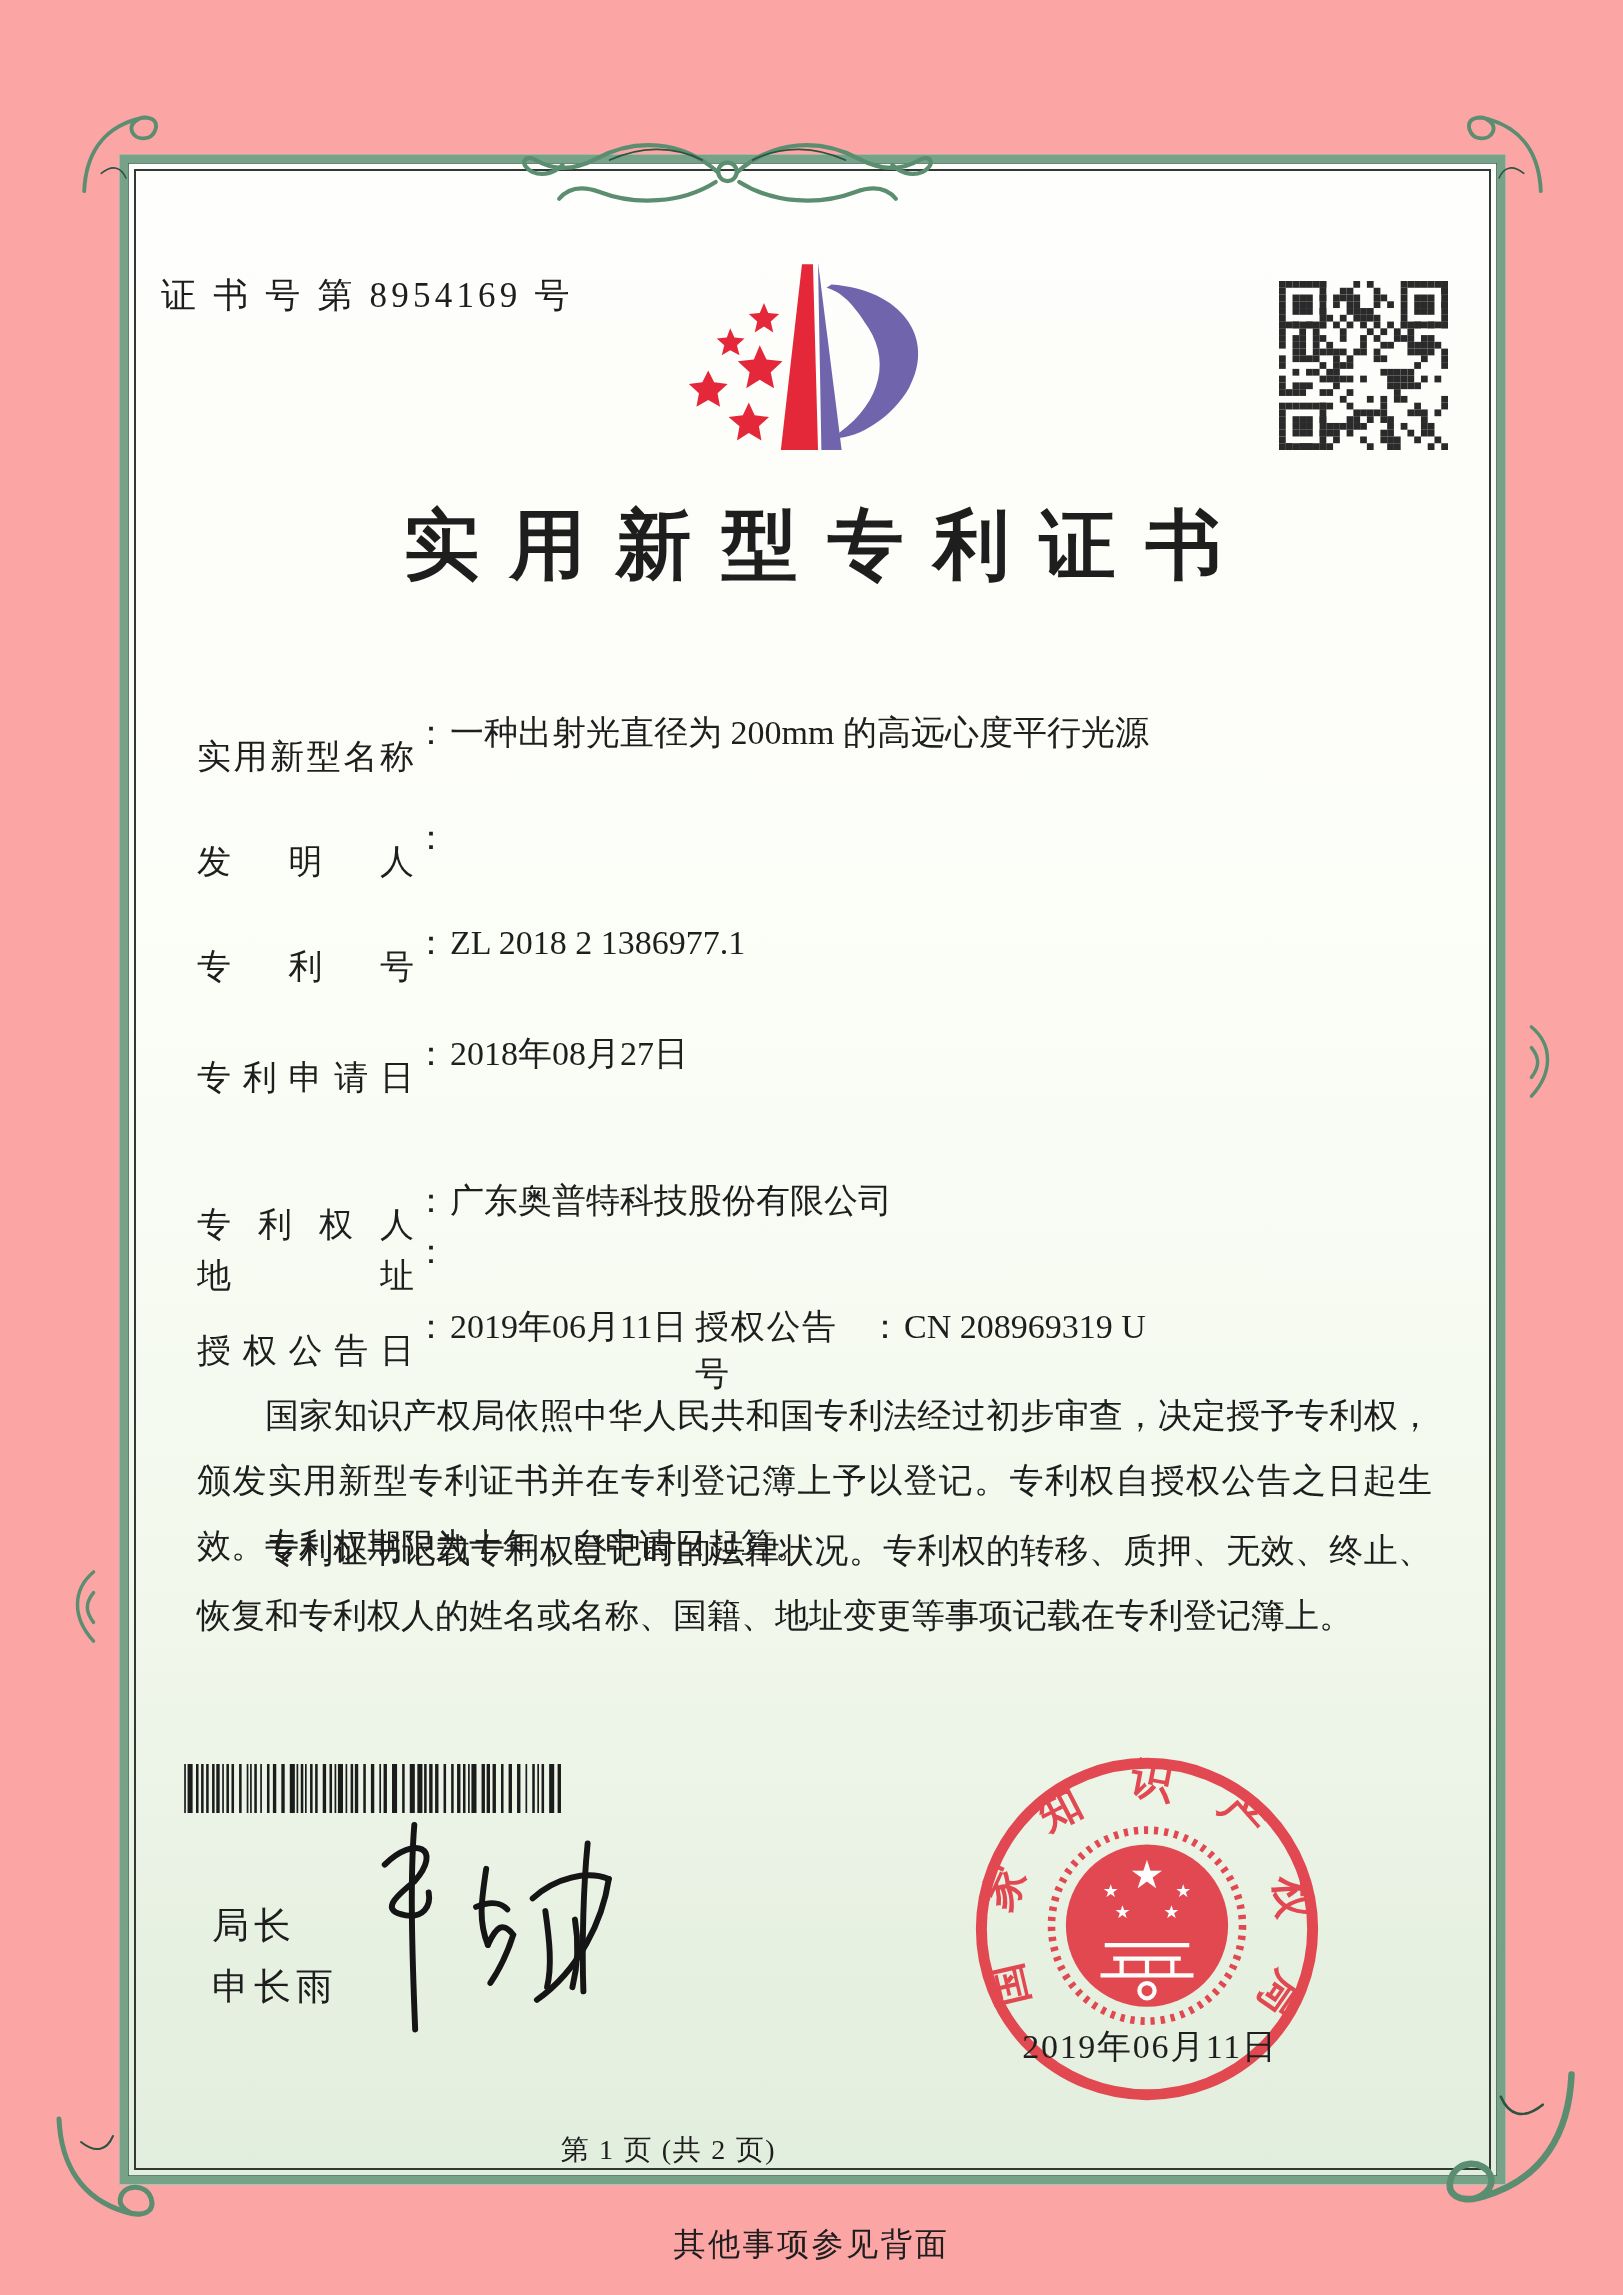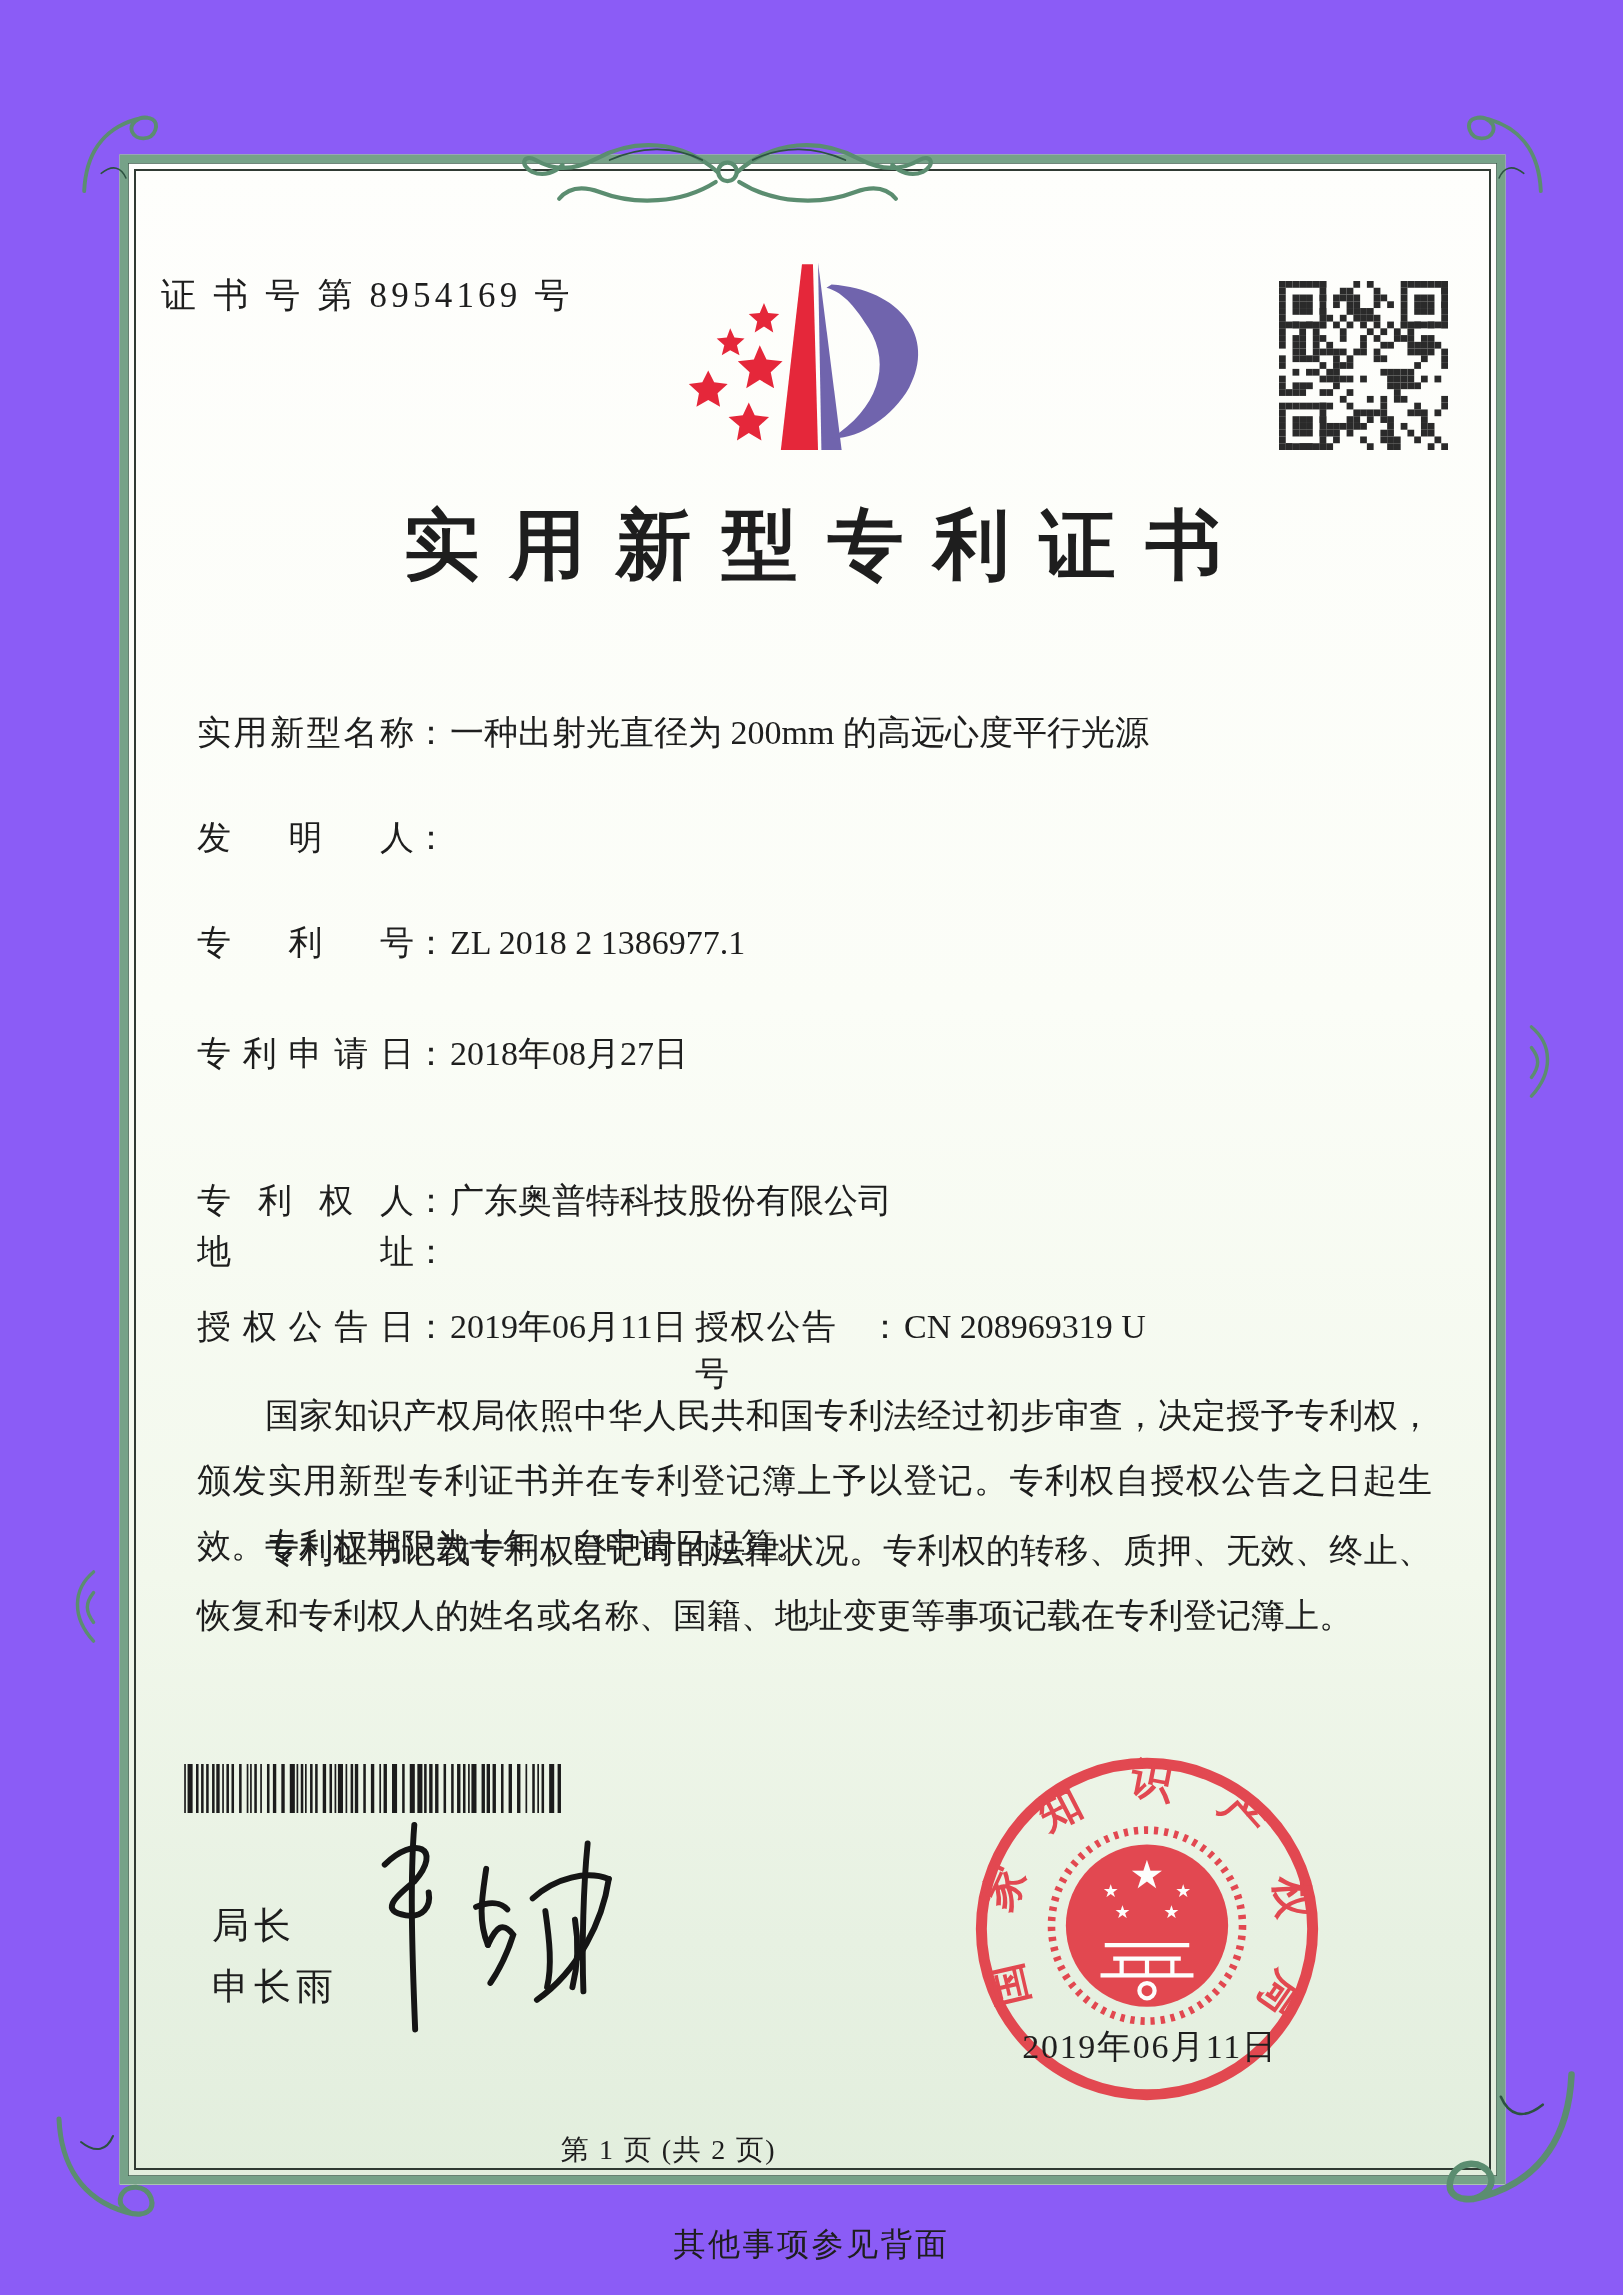--- a/index.html
+++ b/index.html
@@ -1,36 +1,36 @@
 <!DOCTYPE html>
 <html style="font-size:13.5px"><head>
 <meta charset="utf-8">
 <style>
   html,body{margin:0;padding:0;background:#ffffff;}
   body{width:1624px;height:2295px;overflow:hidden;
        font-family:"Liberation Serif","DejaVu Serif",serif;color:#1e1e1e;}
-  .page{position:relative;width:1624px;height:2295px;background:#8b5cf6;}
+  .page{position:relative;width:1624px;height:2295px;background:#fca5a5;}
 
   
   .paper-tint{position:absolute;left:120px;top:155px;width:1385px;height:2030px;
     background:linear-gradient(180deg,#fefefc 0%,#fbfdf7 42%,#f2f8ec 70%,#e7f1e2 88%,#e2eedd 100%);}
 
   
   .frame{position:absolute;left:120px;top:155px;width:1369px;height:2013px;
     border:8.5px solid #76a288;box-shadow:inset 0 0 0 0.8px #3f5e4e,0 0 0 0.8px #9db8a8;}
   .frame-inner{position:absolute;left:6px;top:6px;right:6px;bottom:6px;border:2.5px solid #303a33;}
 
   .abs{position:absolute;}
   .cert-no{left:161px;top:272px;font-size:35px;letter-spacing:4.2px;}
 
   .title{left:120px;top:495px;width:1385px;text-align:center;font-size:76px;font-weight:600;
          letter-spacing:30px;padding-left:30px;box-sizing:border-box;}
 
   .f-row{left:197px;width:1243px;font-size:34px;display:flex;align-items:flex-start;line-height:47px;}
-  .f-label{display:inline-block;width:217px;text-align:justify;text-align-last:justify;flex:none;}
+  .f-label{display:inline-block;width:217px;text-align:justify;text-align-last:justify;flex:none;margin-top:24px;}
   .f-colon{flex:none;width:36px;}
   .f-value{flex:1;}
   .f-value.addr{max-width:880px;}
   .f-value.narrow{flex:none;width:245px;}
   .f-label2{flex:none;width:173px;letter-spacing:1.7px;}
 
   .para{left:197px;width:1235px;font-size:34px;line-height:65px;text-indent:68px;text-align:justify;}
 
   .director,.director-name{left:212px;font-size:37px;
     font-family:"Liberation Sans","DejaVu Sans",sans-serif;font-weight:500;letter-spacing:5px;}

